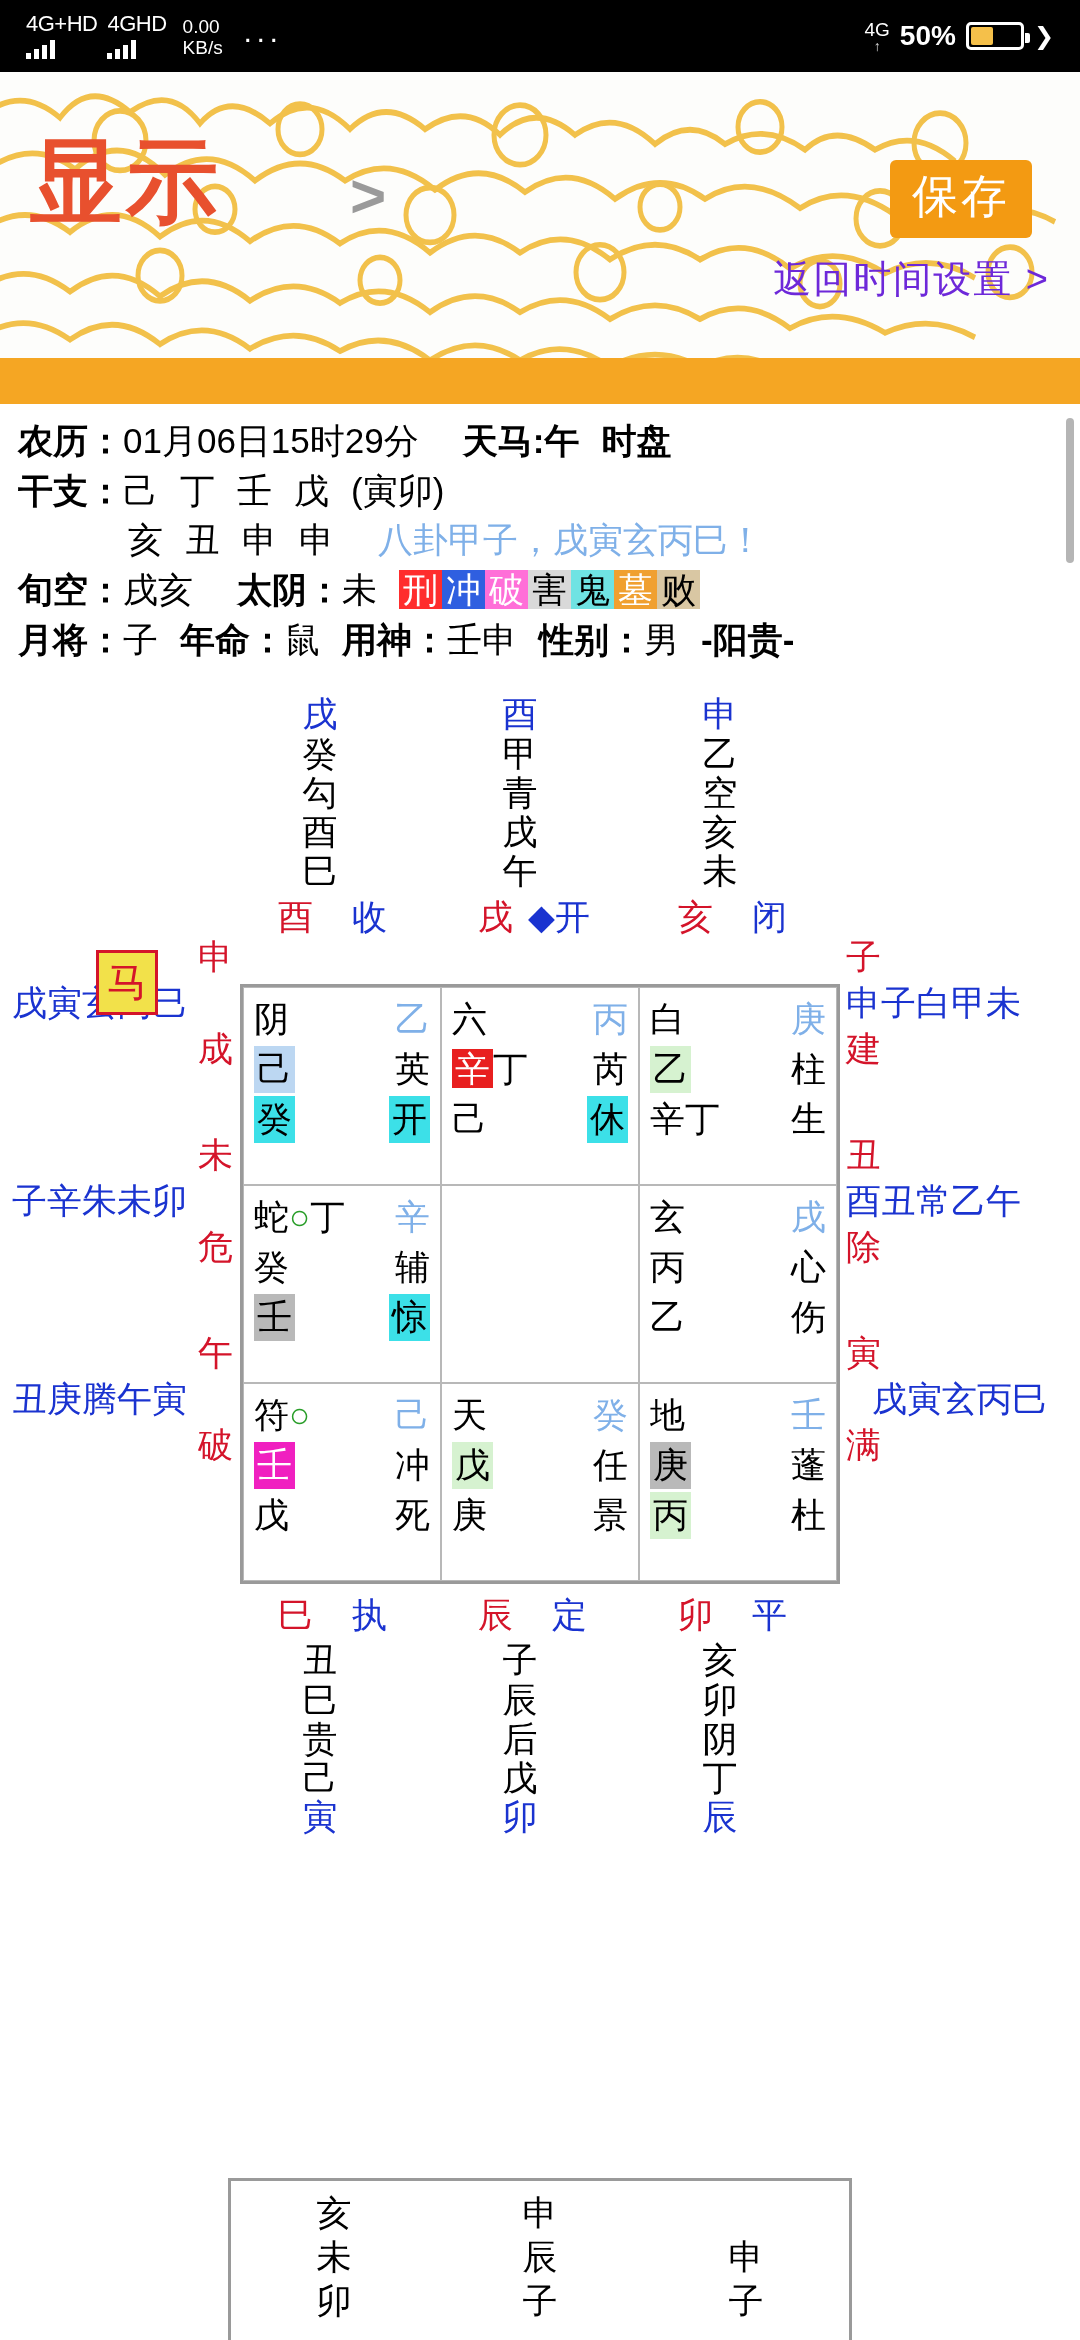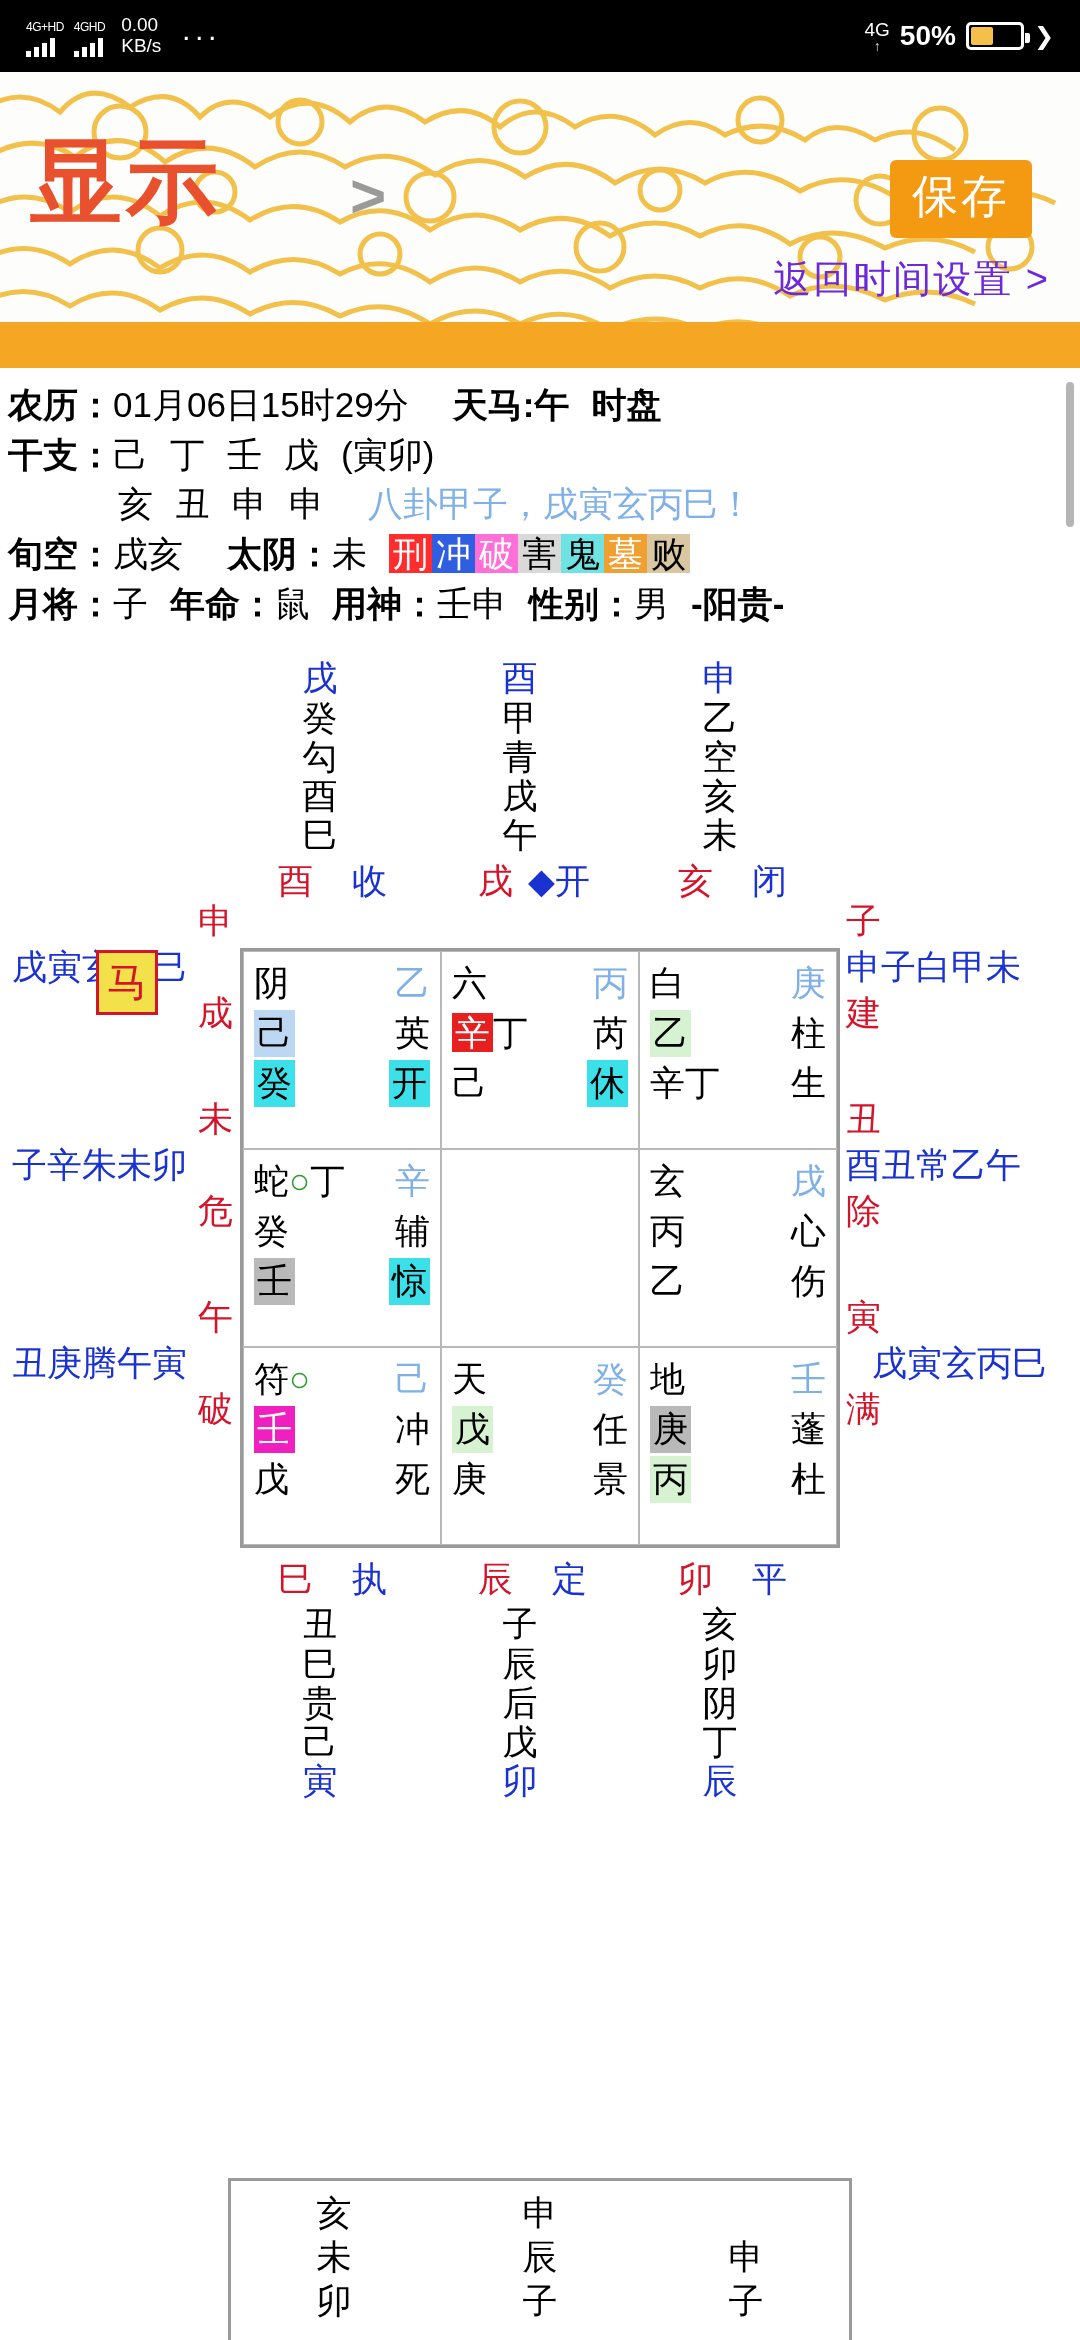--- a/index.html
+++ b/index.html
@@ -10,21 +10,21 @@
     overflow: hidden;
   }
   
   .statusbar {
     height: 72px; background: #000; color: #fff;
     display: flex; align-items: center; padding: 0 26px;
     font-size: 26px; position: relative;
   }
   .sb-left { display: flex; align-items: flex-end; gap: 10px; }
   .net-group { display: flex; flex-direction: column; align-items: flex-start; line-height: 1; }
-  .net-label { font-size: 12px; letter-spacing: -0.5px; }
+  .net-label { font-size: 22px; letter-spacing: -0.5px; }
   .bars { display: flex; align-items: flex-end; gap: 3px; height: 20px; margin-top: 4px; }
   .bars i { display: block; width: 5px; background: #fff; }
   .bars i:nth-child(1) { height: 6px; }
   .bars i:nth-child(2) { height: 10px; }
   .bars i:nth-child(3) { height: 14px; }
   .bars i:nth-child(4) { height: 19px; }
   .speed { display: flex; flex-direction: column; line-height: 1.1; font-size: 19px; margin-left: 6px; }
   .dots { font-size: 30px; letter-spacing: 3px; margin-left: 10px; margin-bottom: 4px; }
   .sb-clock {
     position: absolute; left: 0; right: 0; text-align: center;
@@ -40,21 +40,21 @@
   }
   .battery::after {
     content: ""; position: absolute; right: -9px; top: 8px;
     width: 5px; height: 10px; background: #fff; border-radius: 0 2px 2px 0;
   }
   .battery .fill { height: 100%; width: 47%; background: #f5c04a; border-radius: 2px; }
   .sb-arrow { font-size: 24px; }
 
   
   .banner {
-    height: 250px; position: relative; overflow: hidden;
+    height: 286px; position: relative; overflow: hidden;
     background: #fdfdfb;
   }
   .banner svg.clouds { position: absolute; inset: 0; width: 100%; height: 100%; }
   .banner-title {
     position: absolute; left: 30px; top: 48px;
     font-size: 92px; font-weight: bold; color: #E8502E;
     letter-spacing: 4px;
     font-family: "DejaVu Sans", "Liberation Sans", sans-serif;
   }
   .banner-chevron {
@@ -67,21 +67,21 @@
     padding: 6px 22px 10px; border-radius: 6px; letter-spacing: 3px;
   }
   .back-link {
     position: absolute; right: 30px; top: 182px;
     font-size: 38px; color: #6d28d9; letter-spacing: 2px;
   }
   .orange-bar { height: 46px; background: #F5A623; }
 
   
   .info {
-    padding: 12px 14px 4px 8px;
+    padding: 12px 14px 4px 18px;
     font-size: 35px; line-height: 1.42; color: #000;
     position: relative;
   }
   .info .row { white-space: nowrap; }
   .lbl { font-weight: bold; }
   .blue { color: #1a33d0; }
   .lightblue { color: #7fb0e8; }
   .red { color: #d4142a; }
   .sp { display: inline-block; width: 22px; }
   .sp-l { display: inline-block; width: 44px; }

